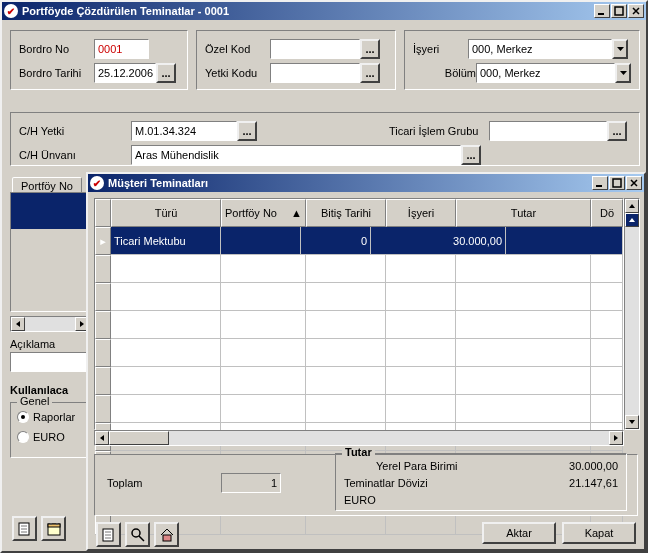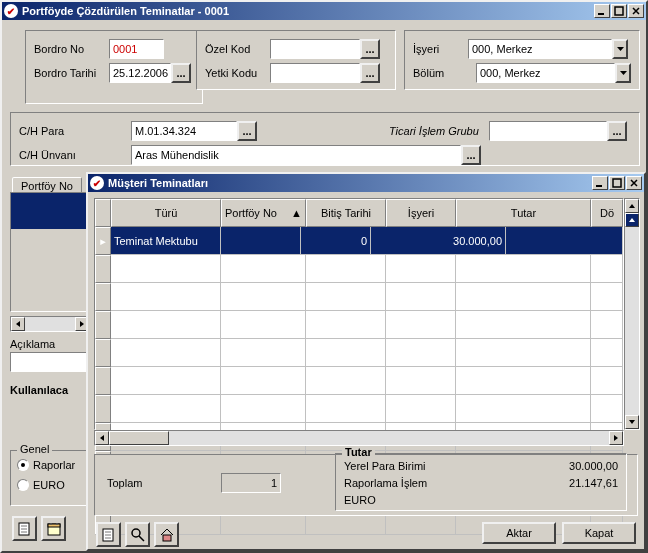--- a/index.html
+++ b/index.html
@@ -71,21 +71,21 @@
           </svg>
         </div>
       <div class="titlebar-btn">
           <svg viewBox="0 0 10 10">
             <path d="M2 2L8 8M8 2L2 8" stroke="#000" stroke-width="1.5"></path>
           </svg>
         </div>
     </div>
   </div>
 
-  <div class="panel" style="left:23px; top:28px; width:178px; height:74px;">
+  <div class="panel" style="left:8px; top:28px; width:178px; height:60px;">
     <div class="row">
         <span class="label" style="width:75px;">Bordro No</span>
       <span class="input" style="width:55px; color:#c00;">0001</span>
       </div>
     <div class="row">
         <span class="label" style="width:75px;">Bordro Tarihi</span>
       <span class="input" style="width:62px;text-align:center;">25.12.2006</span>
       <span class="btn ellipsis-btn">...</span>
       </div>
   </div>
@@ -109,38 +109,38 @@
       <div class="select-wrap" style="width:160px;">
           <span class="input" style="flex:1;">000, Merkez</span>
         <span class="btn select-btn">
             <svg viewBox="0 0 7 4">
               <path d="M0 0L3.5 4L7 0Z" fill="#000"></path>
             </svg>
           </span>
         </div>
       </div>
     <div class="row">
-        <span class="label" style="width:65px;">Bölüm</span>
+        <span class="label" style="width:65px;text-align:right;">Bölüm</span>
       <div class="select-wrap" style="width:160px;">
           <span class="input" style="flex:1;">000, Merkez</span>
         <span class="btn select-btn">
             <svg viewBox="0 0 7 4">
               <path d="M0 0L3.5 4L7 0Z" fill="#000"></path>
             </svg>
           </span>
         </div>
       </div>
   </div>
 
   <div class="panel" style="left:8px; top:110px; width:630px; height:54px;">
     <div class="row">
-      <span class="label" style="width:112px;">C/H Para</span>
+      <span class="label" style="width:112px;">C/H Yetki</span>
       <span class="input" style="width:106px;">M.01.34.324</span>
       <span class="btn ellipsis-btn">...</span>
-      <span class="label" style="margin-left:132px; width:100px;font-style:italic;">Ticari İşlem Grubu</span>
+      <span class="label" style="margin-left:132px; width:100px;">Ticari İşlem Grubu</span>
       <span class="input" style="width:118px;"></span>
       <span class="btn ellipsis-btn">...</span>
     </div>
     <div class="row">
       <span class="label" style="width:112px;">C/H Ünvanı</span>
       <span class="input" style="width:330px;">Aras Mühendislik</span>
       <span class="btn ellipsis-btn">...</span>
     </div>
   </div>
 
@@ -163,21 +163,21 @@
         <svg viewBox="0 0 6 6">
           <path d="M1 0L5 3L1 6Z" fill="#000"></path>
         </svg>
       </div>
   </div>
 
   <div style="position:absolute; left:8px; top:336px;" class="label">Açıklama</div>
   <div class="input" style="position:absolute; left:8px; top:350px; width:78px; height:20px;"></div>
 
   <div style="position:absolute; left:8px; top:382px; font-weight:bold;" class="label">Kullanılaca</div>
-  <div class="fieldset" style="left:8px; top:400px; width:96px; height:56px;margin-top:48px;">
+  <div class="fieldset" style="left:8px; top:400px; width:96px; height:56px;">
     <span class="fieldset-title">Genel</span>
     <div class="row" style="height:16px;">
         <span class="radio checked"></span>
         <span>Raporlar</span>
       </div>
     <div class="row" style="height:16px;">
         <span class="radio"></span>
         <span>EURO</span>
       </div>
   </div>
@@ -233,21 +233,21 @@
           <span>Portföy No</span>
           <span>▲</span>
         </div>
       <div class="grid-cell-h" style="width:80px;">Bitiş Tarihi</div>
       <div class="grid-cell-h" style="width:70px;">İşyeri</div>
       <div class="grid-cell-h" style="width:135px;">Tutar</div>
       <div class="grid-cell-h" style="flex:1;">Dö</div>
     </div>
     <div class="grid-row selected">
       <div class="grid-cell-h" style="width:16px; background:#d4d0c8;">▸</div>
-      <div class="grid-cell" style="width:110px;">Teminat Mektubu</div>
+      <div class="grid-cell" style="width:110px;">Ticari Mektubu</div>
       <div class="grid-cell" style="width:80px;"></div>
       <div class="grid-cell right" style="width:70px;">0</div>
       <div class="grid-cell right" style="width:135px;">30.000,00</div>
       <div class="grid-cell" style="flex:1;"></div>
     </div>
 
     <div class="grid-row">
         <div class="grid-cell-h" style="width:16px;background:#d4d0c8;"></div>
         <div class="grid-cell" style="width:110px;"></div>
         <div class="grid-cell" style="width:85px;"></div>
@@ -373,25 +373,25 @@
       </div>
   </div>
 
   <div class="panel" style="left:6px; top:280px; width:544px; height:62px;">
     <div style="position:absolute; left:12px; top:22px;" class="label">Toplam</div>
     <div class="input input-ro right" style="position:absolute; left:126px; top:18px; width:60px; display:flex;">1</div>
 
     <div class="fieldset" style="left:240px; top:-2px; width:292px; height:58px; padding:4px 8px;">
       <span class="fieldset-title" style="font-weight:bold;">Tutar</span>
       <div class="row" style="height:15px; margin-bottom:2px;">
-          <span class="label" style="width:130px;">Yerel Para Birimi</span>
+          <span class="label" style="width:130px;margin-left:32px;">Yerel Para Birimi</span>
           <span style="flex:1; text-align:right;">30.000,00</span>
         </div>
       <div class="row" style="height:15px; margin-bottom:2px;">
-          <span class="label" style="width:130px;">Raporlama İşlem</span>
+          <span class="label" style="width:130px;">Teminatlar Dövizi</span>
           <span style="flex:1; text-align:right;">21.147,61</span>
         </div>
       <div class="row" style="height:15px; margin-bottom:0;">
           <span class="label" style="width:130px;">EURO</span>
         </div>
     </div>
   </div>
 
   <div style="position:absolute; left:8px; top:348px; display:flex; gap:4px;">
     <div class="icon-btn">

